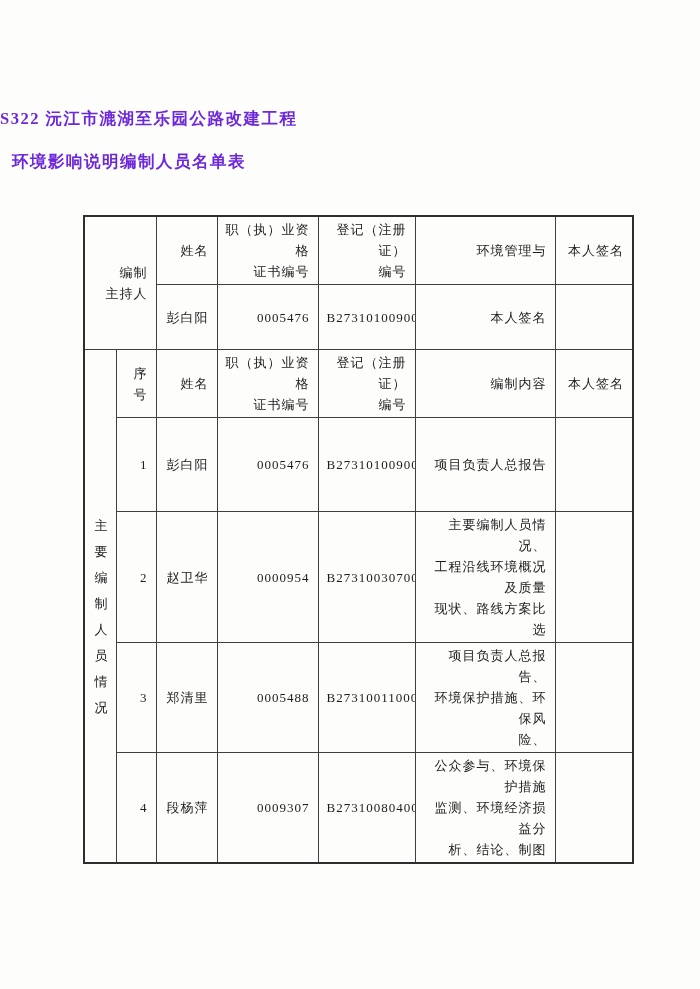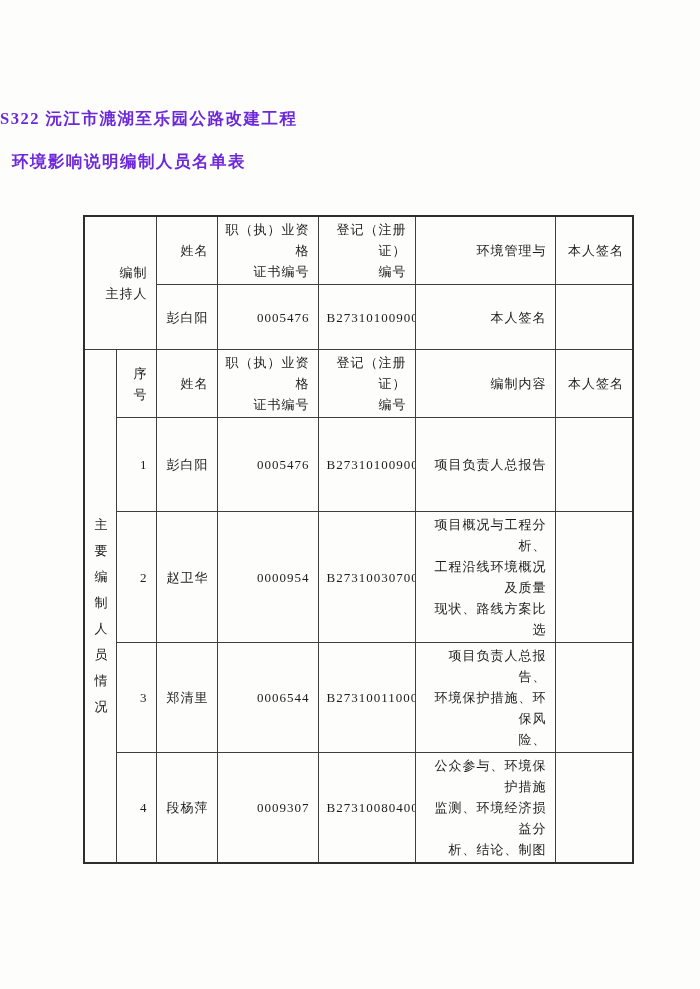--- a/index.html
+++ b/index.html
@@ -49,21 +49,21 @@
   }
   tr.r-a  { height: 37px; }
   tr.r-b  { height: 65px; }
   tr.r-c  { height: 41px; }
   tr.r-d  { height: 94px; }
   tr.r-e  { height: 91px; }
   tr.r-f  { height: 77px; }
   tr.r-g  { height: 82px; }
 
   td.content-cell { font-size: 12.5px; line-height: 22px; letter-spacing: 0.5px; }
-  td.vlabel-cell  { padding: 0; font-family: Liberation Mono, monospace; }
+  td.vlabel-cell  { padding: 0; }
   .vlabel {
     display: inline-block;
     width: 1em;
     font-size: 13px;
     line-height: 26px;
     word-break: break-all;
     letter-spacing: 0;
     white-space: normal;
   }
 </style>
@@ -125,29 +125,29 @@
         <td>0005476</td>
         <td>B27310100900</td>
         <td class="content-cell">项目负责人总报告</td>
         <td></td>
       </tr>
       <tr class="r-e">
         <td>2</td>
         <td>赵卫华</td>
         <td>0000954</td>
         <td>B27310030700</td>
-        <td class="content-cell">项目概况与工程分析、
+        <td class="content-cell">主要编制人员情况、
 工程沿线环境概况及质量
 现状、路线方案比选</td>
         <td></td>
       </tr>
       <tr class="r-f">
         <td>3</td>
         <td>郑清里</td>
-        <td>0006544</td>
+        <td>0005488</td>
         <td>B27310011000</td>
         <td class="content-cell">项目负责人总报告、
 环境保护措施、环保风
 险、</td>
         <td></td>
       </tr>
       <tr class="r-g">
         <td>4</td>
         <td>段杨萍</td>
         <td>0009307</td>

